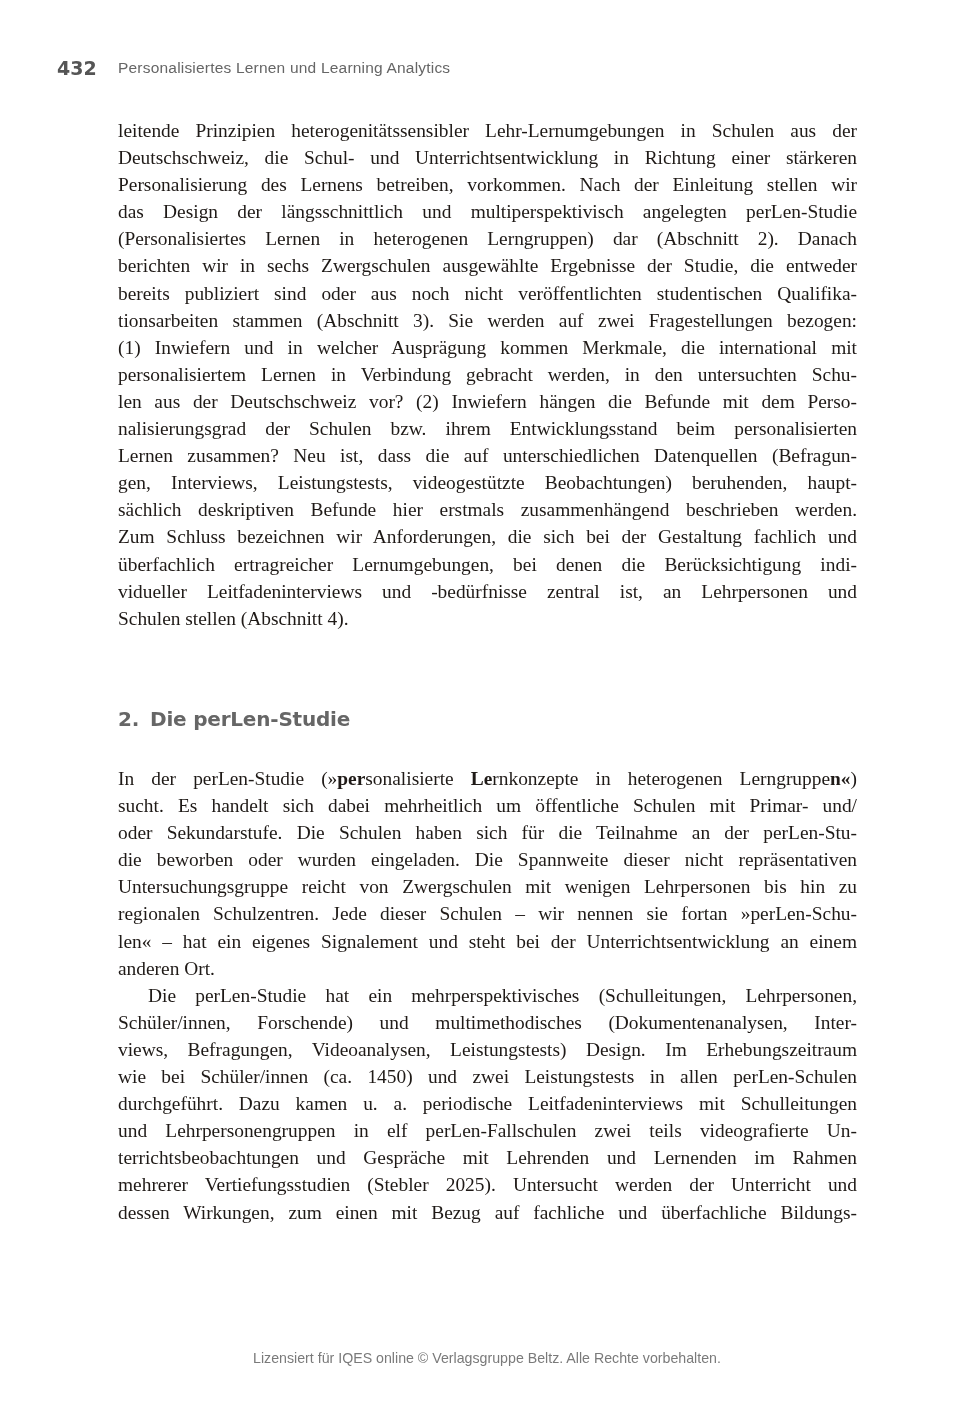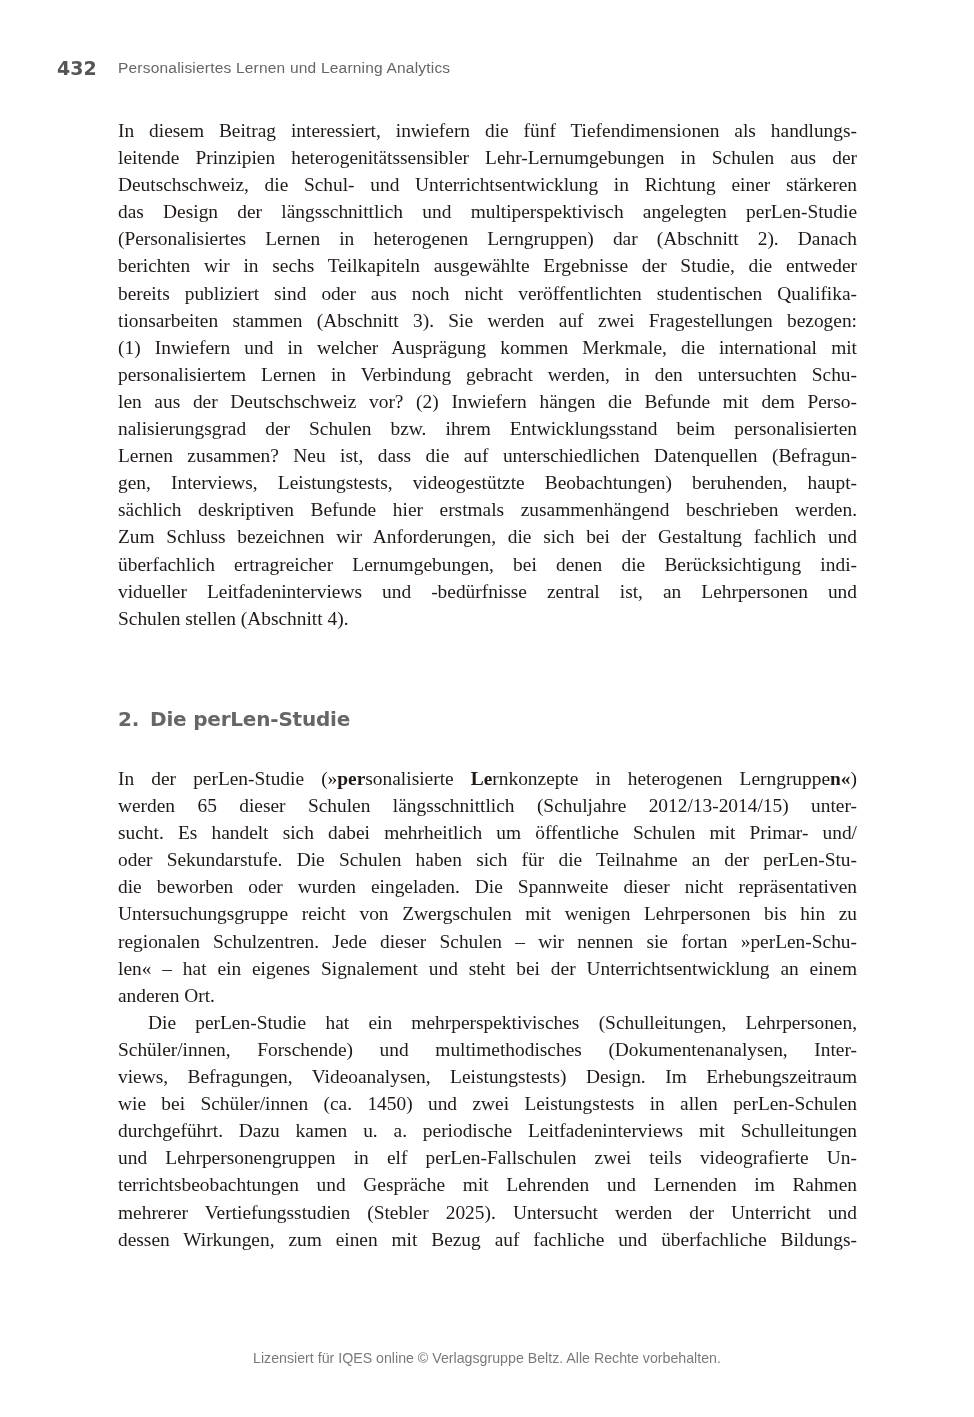--- a/index.html
+++ b/index.html
@@ -23,36 +23,36 @@
 </head>
 <body>
 
 <header class="running-head">
   <span class="page-num">432</span>
   <span class="head-title">Personalisiertes Lernen und Learning Analytics</span>
 </header>
 
 <div class="text-block p1">
   <div class="line">
-      <span class="j">In diesem Beitrag interessiert, inwiefern die fünf Tiefendimensionen als handlungs-</span>
-    </div>
-  <div class="line">
       <span class="j">leitende Prinzipien heterogenitätssensibler Lehr-Lernumgebungen in Schulen aus der</span>
     </div>
   <div class="line">
       <span class="j">Deutschschweiz, die Schul- und Unterrichtsentwicklung in Richtung einer stärkeren</span>
+    </div>
+  <div class="line">
+      <span class="j">Personalisierung des Lernens betreiben, vorkommen. Nach der Einleitung stellen wir</span>
     </div>
   <div class="line">
       <span class="j">das Design der längsschnittlich und multiperspektivisch angelegten perLen-Studie</span>
     </div>
   <div class="line">
       <span class="j">(Personalisiertes Lernen in heterogenen Lerngruppen) dar (Abschnitt 2). Danach</span>
     </div>
   <div class="line">
-      <span class="j">berichten wir in sechs Teilkapiteln ausgewählte Ergebnisse der Studie, die entweder</span>
+      <span class="j">berichten wir in sechs Zwergschulen ausgewählte Ergebnisse der Studie, die entweder</span>
     </div>
   <div class="line">
       <span class="j">bereits publiziert sind oder aus noch nicht veröffentlichten studentischen Qualifika-</span>
     </div>
   <div class="line">
       <span class="j">tionsarbeiten stammen (Abschnitt 3). Sie werden auf zwei Fragestellungen bezogen:</span>
     </div>
   <div class="line">
       <span class="j">(1) Inwiefern und in welcher Ausprägung kommen Merkmale, die international mit</span>
     </div>
@@ -89,23 +89,20 @@
 </div>
 
 <h2 class="section-heading" style="margin:0;">
   <span class="num">2.</span><span>Die perLen-Studie</span>
 </h2>
 
 <div class="text-block p2">
   <div class="line">
     <span class="j"><span>In der perLen-Studie (»</span><b>per</b><span>sonalisierte </span><b>Le</b><span>rnkonzepte in heterogenen Lerngruppe</span><b>n«</b><span>)</span></span>
   </div>
-  <div class="line">
-      <span class="j">werden 65 dieser Schulen längsschnittlich (Schuljahre 2012/13-2014/15) unter-</span>
-    </div>
   <div class="line">
       <span class="j">sucht. Es handelt sich dabei mehrheitlich um öffentliche Schulen mit Primar- und/</span>
     </div>
   <div class="line">
       <span class="j">oder Sekundarstufe. Die Schulen haben sich für die Teilnahme an der perLen-Stu-</span>
     </div>
   <div class="line">
       <span class="j">die beworben oder wurden eingeladen. Die Spannweite dieser nicht repräsentativen</span>
     </div>
   <div class="line">

